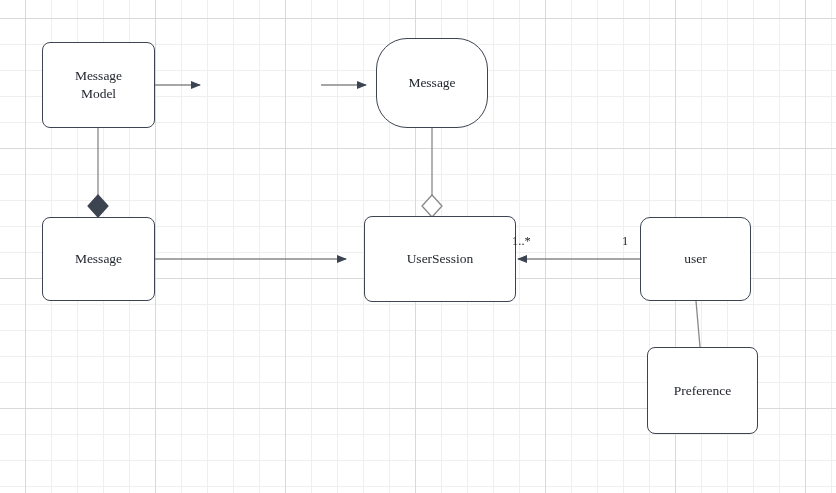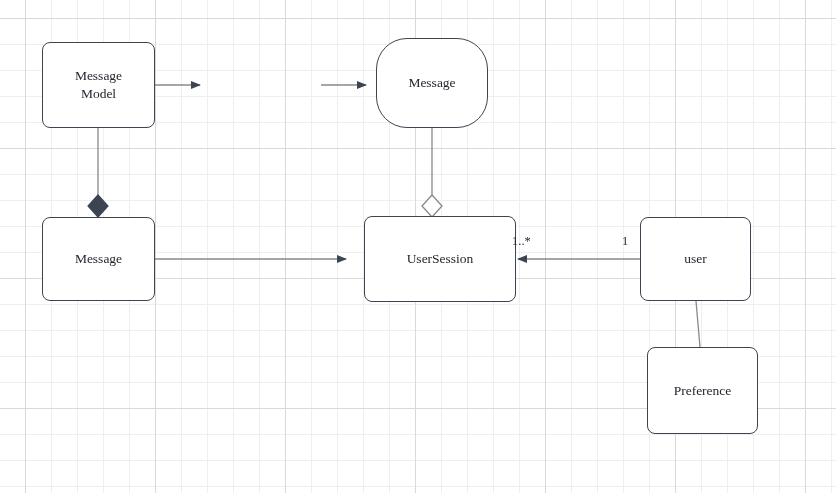--- a/index.html
+++ b/index.html
@@ -123,21 +123,21 @@
   </div>
 
   <div class="node" style="left:42px; top:217px; width:113px; height:84px;">
     <span class="node-label">Message</span>
   </div>
 
   <div class="node" style="left:356px; top:216px; width:152px; height:86px;margin-left:8px;">
     <span class="node-label">UserSession</span>
   </div>
 
-  <div class="node" style="left:640px; top:217px; width:111px; height:84px;">
+  <div class="node" style="left:640px; top:217px; width:111px; height:84px;border-radius:10px;">
     <span class="node-label">user</span>
   </div>
 
   <div class="node" style="left:647px; top:347px; width:111px; height:87px;">
     <span class="node-label">Preference</span>
   </div>
 
   <div class="edge-label" style="left:512px; top:234px;">1..*</div>
 
   <div class="edge-label" style="left:622px; top:234px;">1</div>

